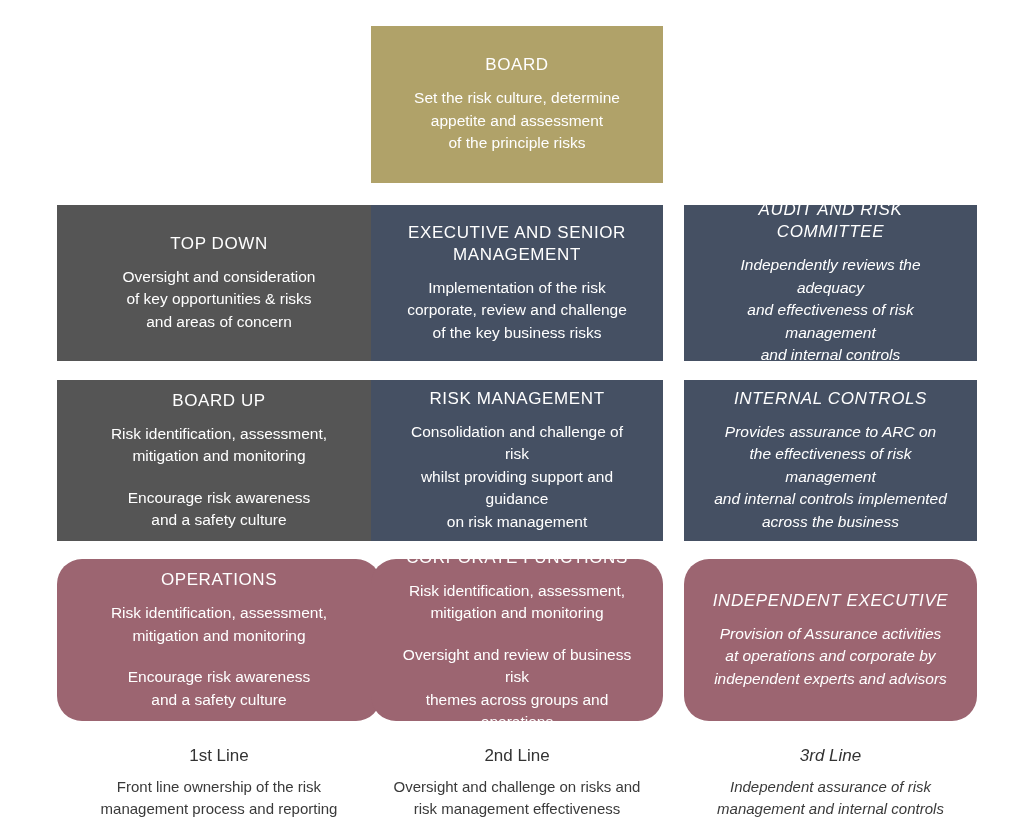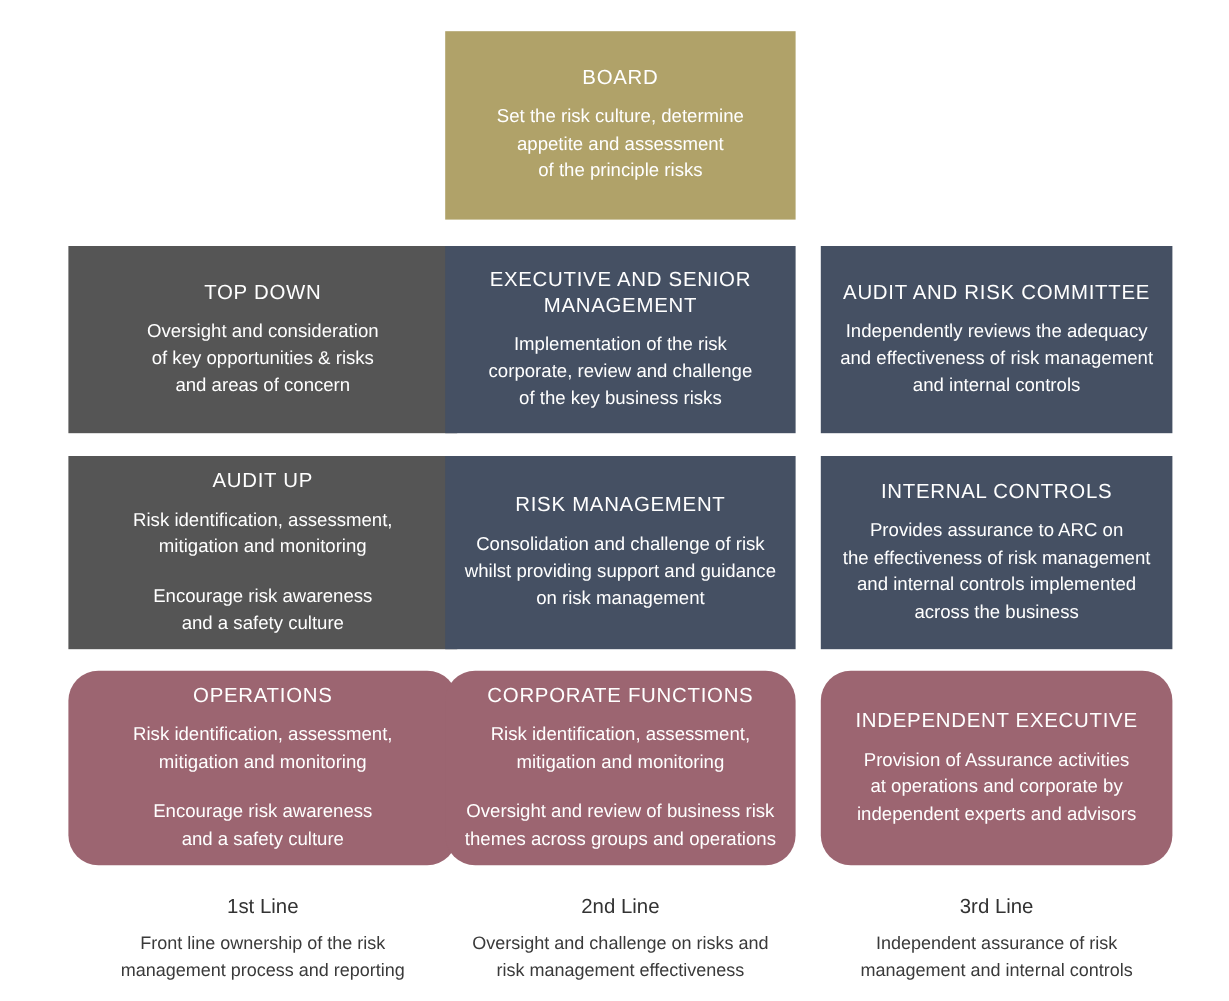--- a/index.html
+++ b/index.html
@@ -25,21 +25,21 @@
   
   .box {
     position: absolute;
     box-sizing: border-box;
     display: flex;
     flex-direction: column;
     align-items: center;
     justify-content: center;
     text-align: center;
     color: #ffffff;
-    padding: 10px 14px;
+    padding: 10px 28px;
   }
   .box .box-title {
     font-size: 17px;
     line-height: 1.30;
     letter-spacing: 0.6px;
     font-weight: 400;
     margin: 0 0 11px 0;
     white-space: pre-line;
   }
   .box .box-body {
@@ -49,21 +49,21 @@
     margin: 0;
     white-space: pre-line;
   }
   .box .box-body + .box-body {
     margin-top: 19px;
   }
 
   
   .col-1 { left: 57px;  width: 324px; }
   .col-2 { left: 371px; width: 292px; }
-  .col-3 { left: 684px; width: 293px; }
+  .col-3 { left: 684px; width: 293px; font-style: italic; }
 
   
   .row-board { top: 26px;  height: 157px; }
   .row-1     { top: 205px; height: 156px; }
   .row-2     { top: 380px; height: 161px; }
   .row-3     { top: 559px; height: 162px; border-radius: 25px; }
 
   
   .c-gold  { background: #b0a269; }
   .c-gray  { background: #555555; }
@@ -119,21 +119,21 @@
   </div>
 
   <div class="box c-slate col-3 row-1">
     <div class="box-title">AUDIT AND RISK COMMITTEE</div>
     <div class="box-body">Independently reviews the adequacy
 and effectiveness of risk management
 and internal controls</div>
   </div>
 
   <div class="box c-gray col-1 row-2">
-    <div class="box-title">AUDIT UP</div>
+    <div class="box-title">BOARD UP</div>
     <div class="box-body">Risk identification, assessment,
 mitigation and monitoring</div>
     <div class="box-body">Encourage risk awareness
 and a safety culture</div>
   </div>
 
   <div class="box c-slate col-2 row-2">
     <div class="box-title">RISK MANAGEMENT</div>
     <div class="box-body">Consolidation and challenge of risk
 whilst providing support and guidance

